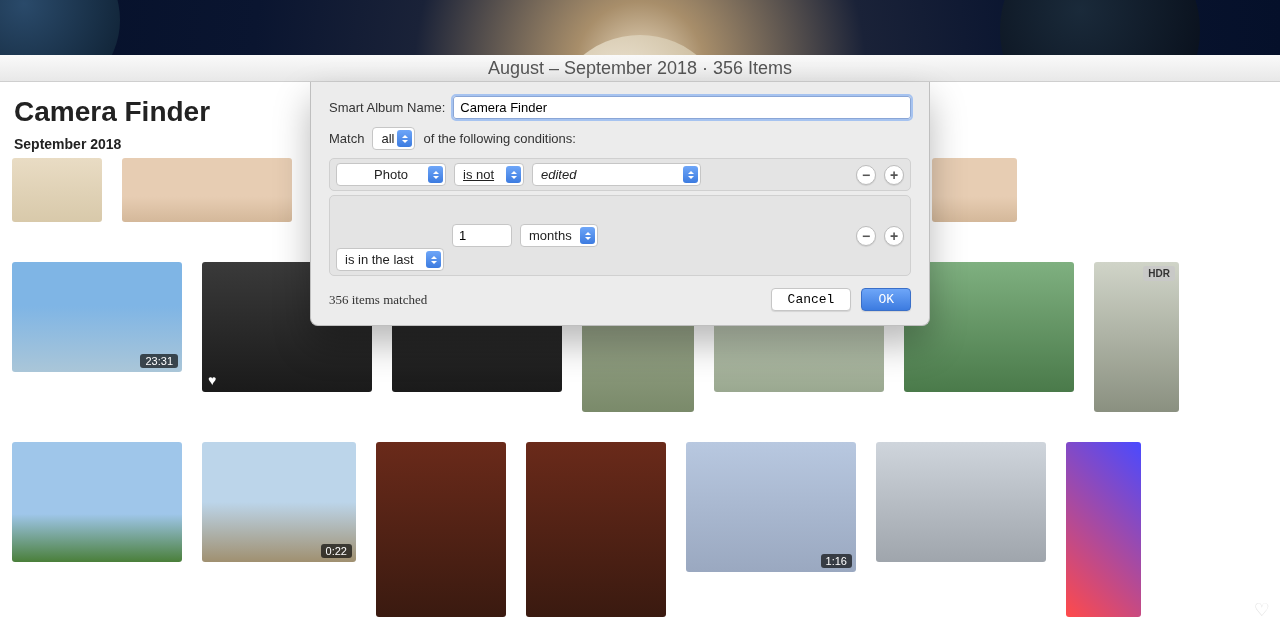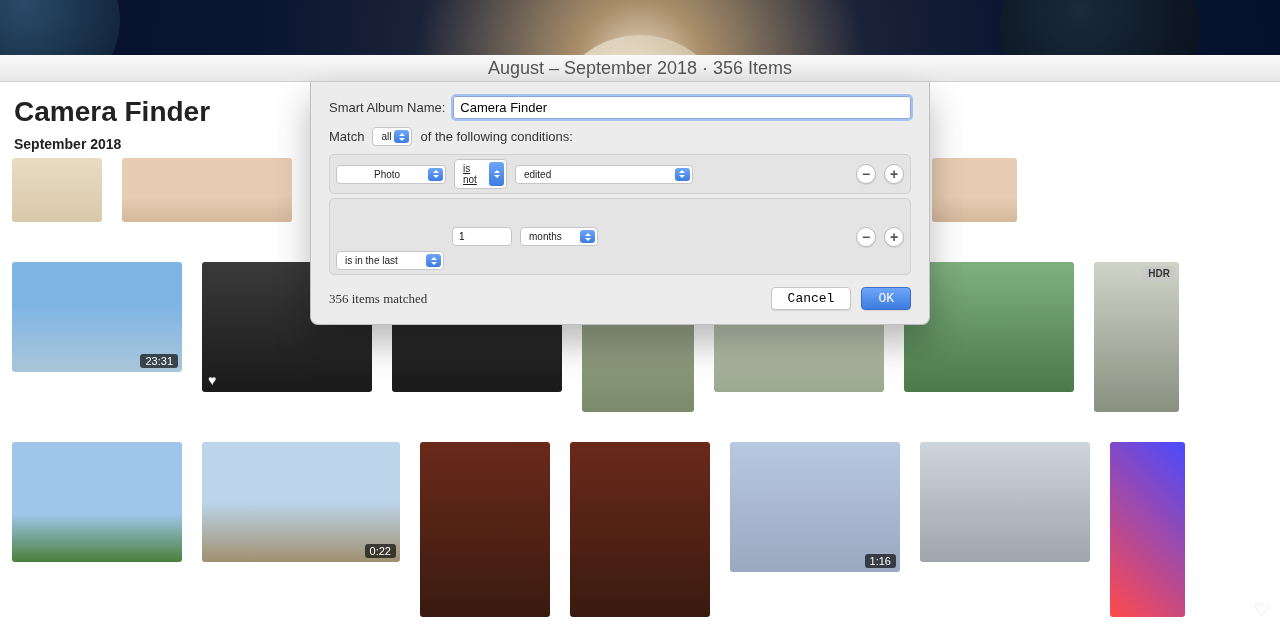--- a/index.html
+++ b/index.html
@@ -67,21 +67,21 @@
   }
   .row { display:flex; align-items:center; gap:8px; margin-bottom:8px; }
   .row.cond { background:#e4e4e4; border:1px solid #d0d0d0; border-radius:5px; padding:4px 6px; margin:4px 0;}
   .lbl { color:#333; }
   .textin {
     flex:1; border:1px solid #8aa6d6; border-radius:3px; padding:3px 6px; background:#fff;
     outline:2px solid #a6c3f0; outline-offset:0; font-size:13px;
   }
   .sel, .numin {
     background:#fff; border:1px solid #c6c6c6; border-radius:4px; padding:3px 8px 3px 8px;
-    font-size:10px; position:relative; display:inline-flex; align-items:center; gap:6px;
+    font-size:13px; position:relative; display:inline-flex; align-items:center; gap:6px;
   }
   .sel { padding-right:20px; }
   .sel .arrows{
     position:absolute; right:2px; top:2px; bottom:2px; width:15px; border-radius:3px;
     background:linear-gradient(#6ea6f8,#3c7be0);
     display:flex; flex-direction:column; align-items:center; justify-content:center;
   }
   .sel .arrows::before{content:"";border:3px solid transparent;border-bottom-color:#fff;margin-bottom:1px;}
   .sel .arrows::after{content:"";border:3px solid transparent;border-top-color:#fff;margin-top:1px;}
   .numin { width:60px; padding:3px 6px; }
@@ -139,21 +139,21 @@
       <div class="thumb scoot" style="width: 170px; height: 130px;"></div>
       <div class="thumb gas" style="width: 112px; height: 150px;"></div>
       <div class="thumb gas2" style="width: 170px; height: 130px;"></div>
       <div class="thumb gas3" style="width: 170px; height: 130px;"></div>
       <div class="thumb pump" style="width: 85px; height: 150px; text-align: right;">
         <span class="badge hdr">HDR</span>
       </div>
     </div>
   <div class="grid" id="row3">
       <div class="thumb lake" style="width: 170px; height: 120px;"></div>
-      <div class="thumb road" style="width: 198px; height: 120px;">
+      <div class="thumb road" style="width: 154px; height: 120px;">
         <span class="badge br">0:22</span>
       </div>
       <div class="thumb zap" style="width: 130px; height: 175px;"></div>
       <div class="thumb zap" style="width: 140px; height: 175px;"></div>
       <div class="thumb selfie" style="width: 170px; height: 130px;">
         <span class="badge br">1:16</span>
       </div>
       <div class="thumb bldg" style="width: 170px; height: 120px;"></div>
       <div class="thumb streak" style="width: 75px; height: 175px;"></div>
     </div>
@@ -175,25 +175,25 @@
       <span class="arrows"></span>
     </span>
     <span class="lbl">of the following conditions:</span>
   </div>
 
   <div class="row cond">
     <span class="sel" style="width:110px;padding-left:37px;">
       <span>Photo</span>
       <span class="arrows"></span>
     </span>
-    <span class="sel" style="width:53px;text-decoration:underline;">
+    <span class="sel" style="width:70px;text-decoration:underline;">
       <span>is not</span>
       <span class="arrows"></span>
     </span>
-    <span class="sel" style="flex:1;">
+    <span class="sel" style="flex:1;font-style:italic;">
       <span>edited</span>
       <span class="arrows"></span>
     </span>
     <div class="spacer"></div>
     <div class="circlebtn">−</div>
     <div class="circlebtn">+</div>
   </div>
 
   <div class="row cond">
     <span class="sel" style="width:108px;margin-top:48px;">

